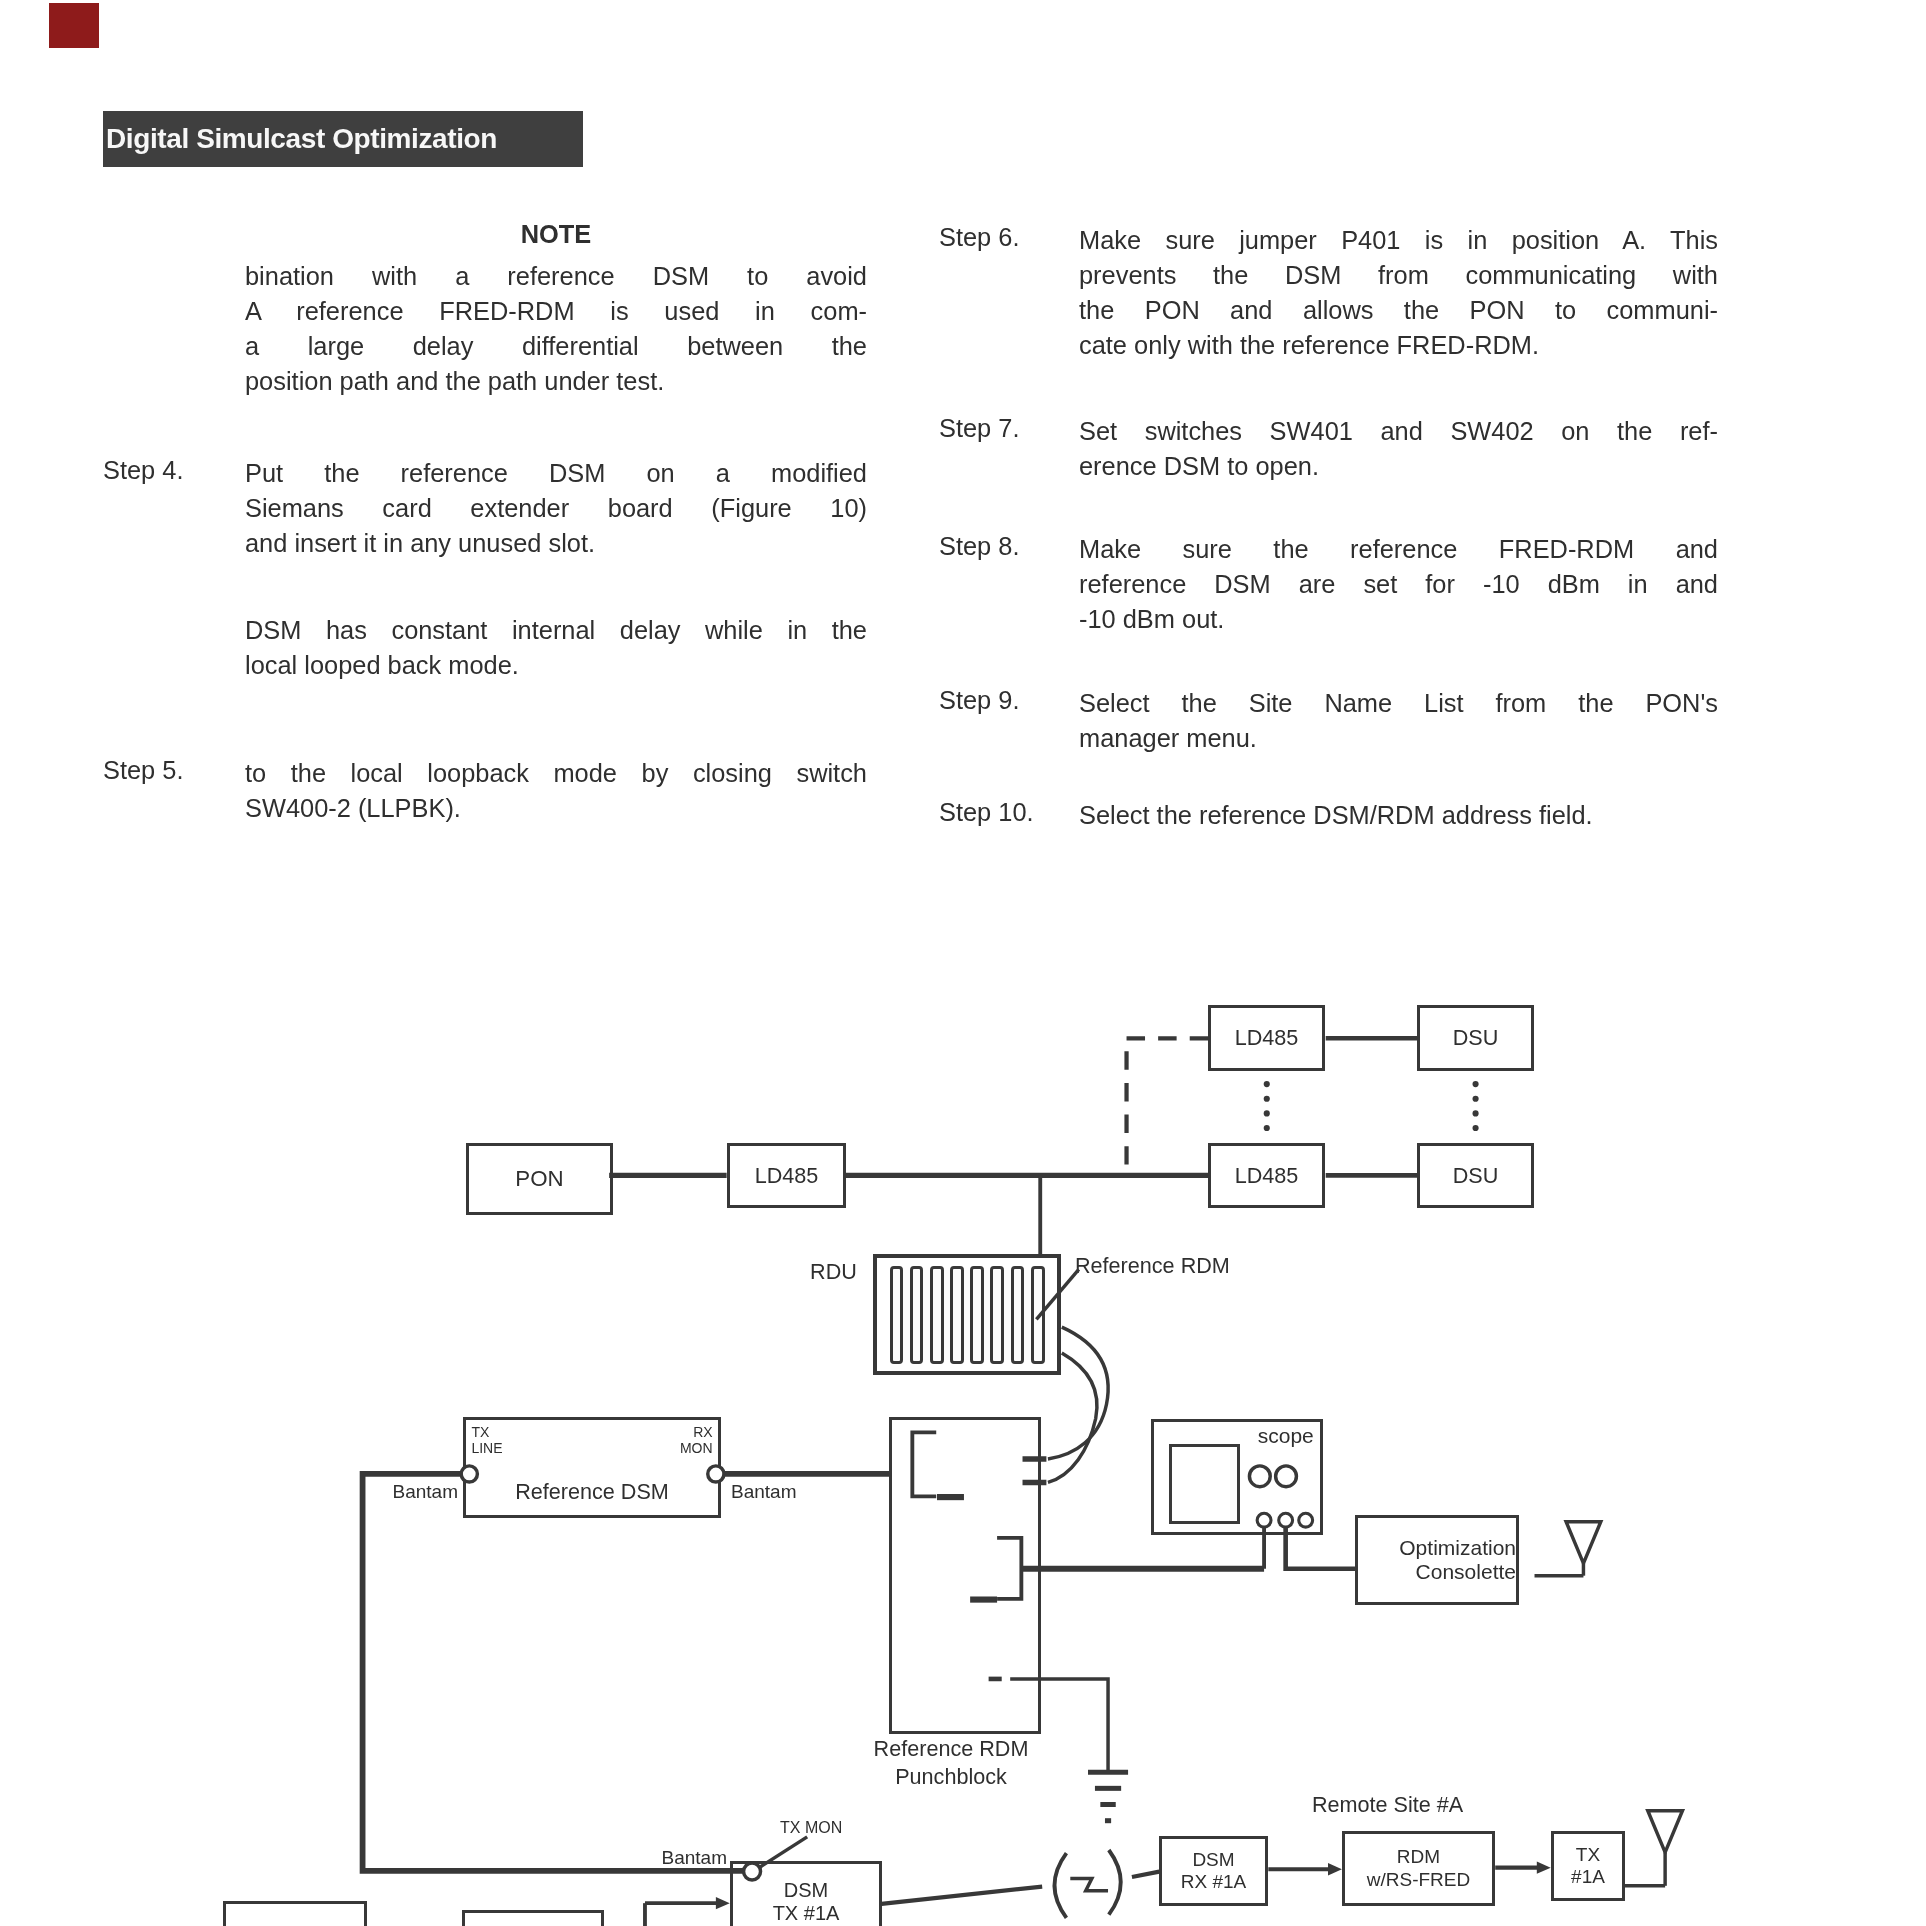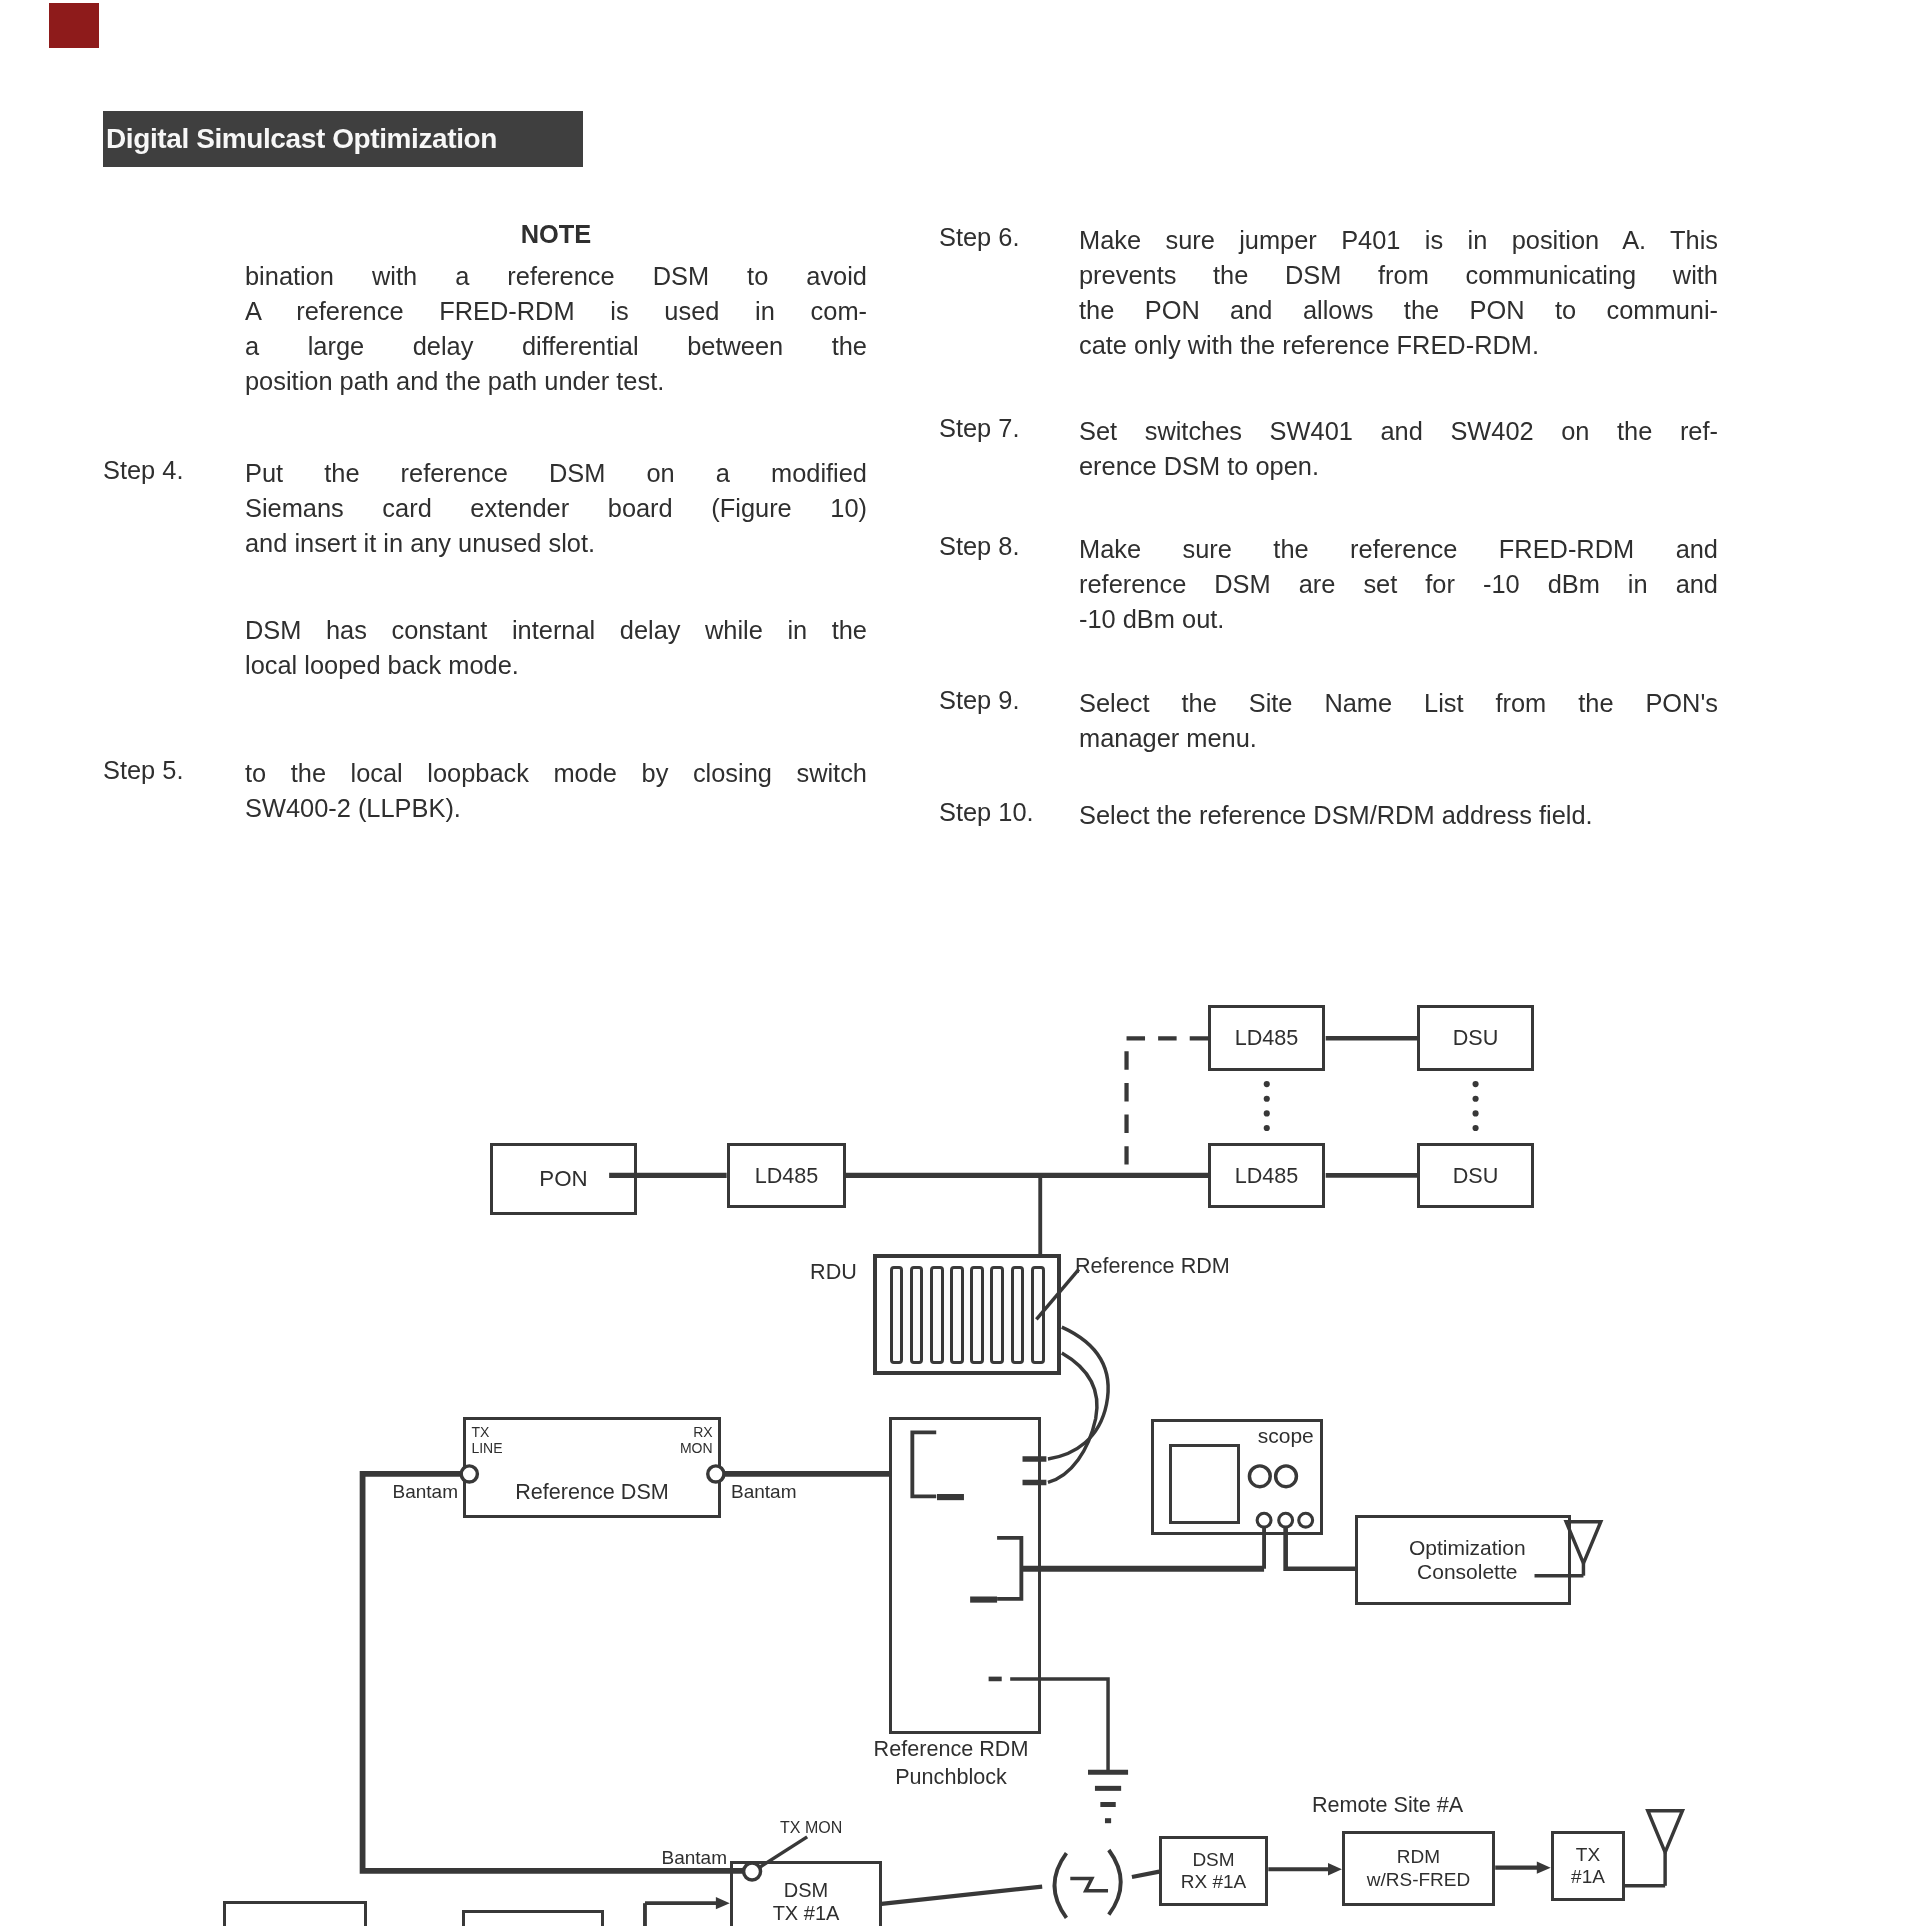--- a/index.html
+++ b/index.html
@@ -93,21 +93,21 @@
   </div>
 <div class="box" style="left:1417px;top:1005px;width:117px;height:66px;font-size:21.6px">
     <span class="bl">DSU</span>
   </div>
 <div class="box" style="left:1208px;top:1143px;width:117px;height:65px;font-size:21.6px">
     <span class="bl">LD485</span>
   </div>
 <div class="box" style="left:1417px;top:1143px;width:117px;height:65px;font-size:21.6px">
     <span class="bl">DSU</span>
   </div>
-<div class="box" style="left:490px;top:1143px;width:147px;height:72px;font-size:22.3px">
+<div class="box" style="left:466px;top:1143px;width:147px;height:72px;font-size:22.3px">
     <span class="bl">PON</span>
   </div>
 <div class="box" style="left:727px;top:1143px;width:119px;height:65px;font-size:21.6px">
     <span class="bl">LD485</span>
   </div>
 
 <div class="box" style="left:873px;top:1254px;width:188px;height:121px;border-width:4.6px">
   <div class="slots">
     <span class="slot"></span>
       <span class="slot"></span>
@@ -149,21 +149,21 @@
 <div class="t" style="left:824px;top:1735px;width:254px;text-align:center;font-size:21.6px;line-height:28px;white-space:normal">
   <div>Reference RDM</div>
   <div>Punchblock</div>
 </div>
 
 <div class="box" style="left:1151px;top:1419px;width:172px;height:116px">
   <div class="screen"></div>
   <div class="t" style="right:6.2px;top:2.3px;font-size:21px">scope</div>
 </div>
 
-<div class="box" style="left:1355px;top:1515px;width:216px;height:90px;font-size:21px;align-items:center;padding-left:8.5px;text-align:left">
+<div class="box" style="left:1355px;top:1515px;width:164px;height:90px;font-size:21px;align-items:flex-end;padding-left:8.5px;text-align:left">
   <span class="bl">Optimization</span>
   <span class="bl">Consolette</span>
 </div>
 
 <div class="box" style="left:223px;top:1901px;width:144px;height:253px;justify-content:flex-start">
   <div style="height:121px;display:flex;align-items:center;justify-content:center;width:100%;border-bottom:3.9px solid #383838;box-sizing:border-box;font-size:20px">
     
   </div>
 
 </div>

